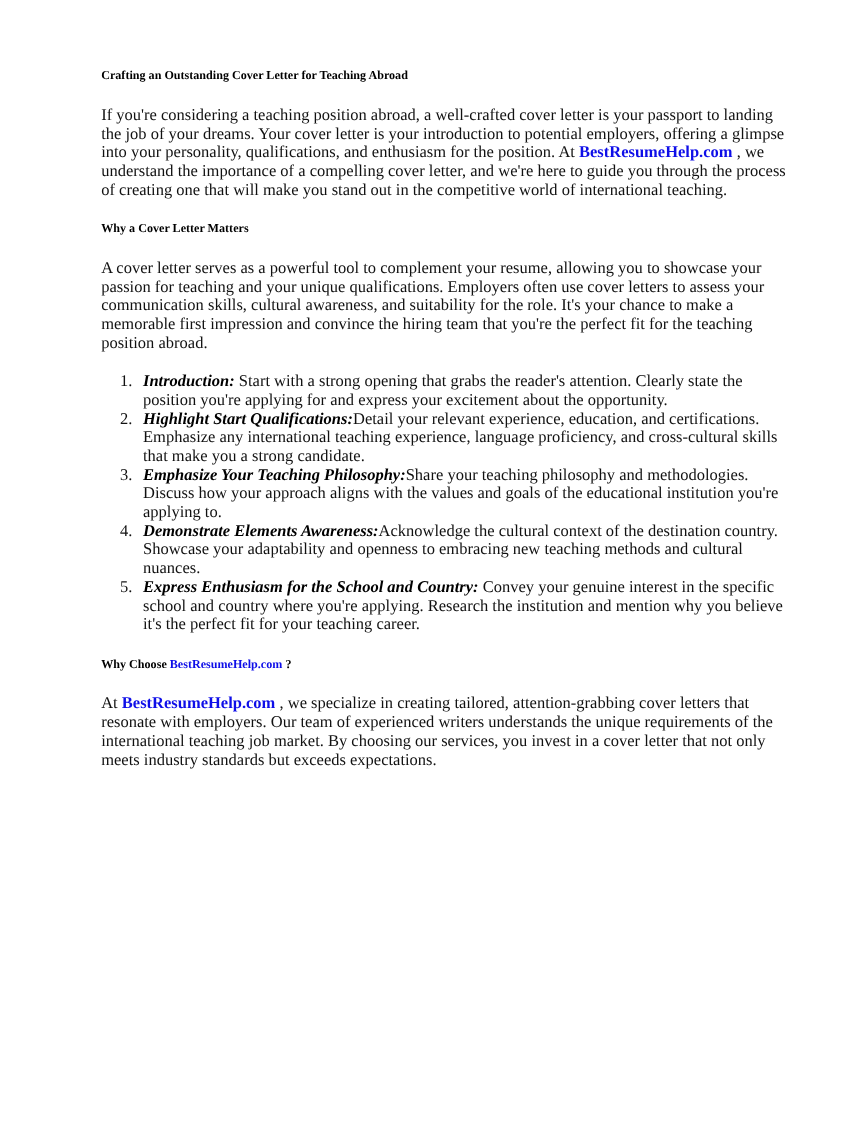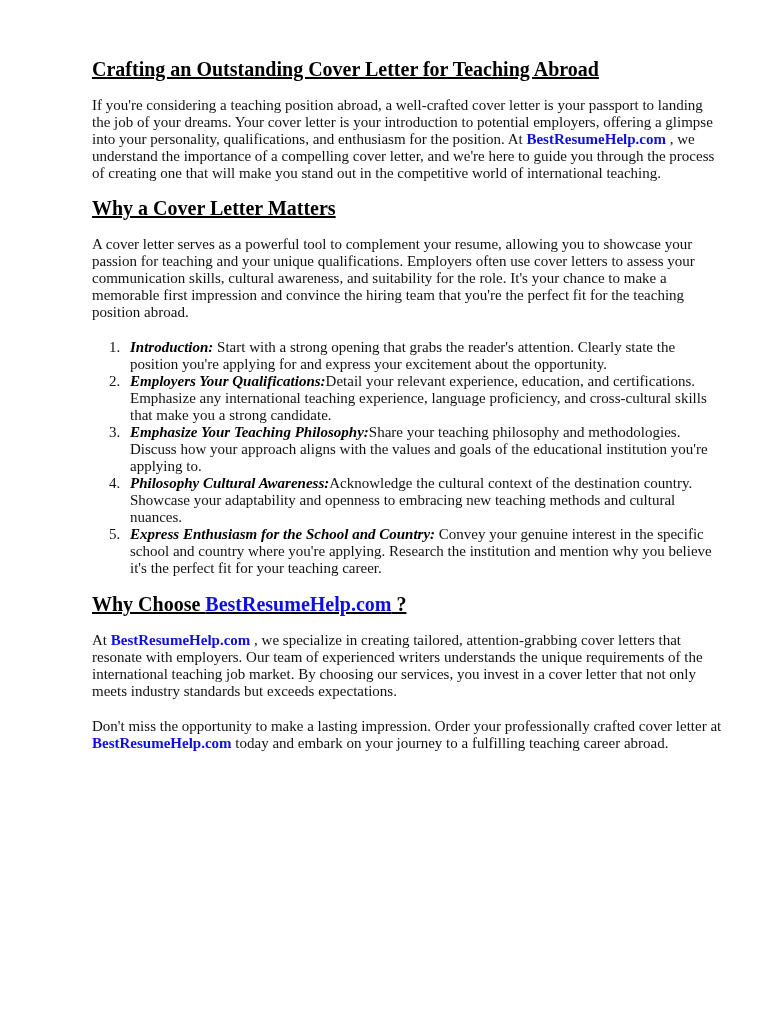--- a/index.html
+++ b/index.html
@@ -20,26 +20,25 @@
     height: 1024px;
     padding: 61px 42px 0 92px;
     background: #ffffff;
   }
   .doc {
     width: 632px;
     font-size: 15px;
     line-height: 17px;
   }
   .doc h1, .doc h2 {
-    font-size: 20px;
+    font-size: 11px;
     line-height: 17px;
     font-weight: 700;
     margin: 0 0 19px 0;
     color: #000000;
-    text-decoration: underline;
   }
   .doc p {
     margin: 0 0 18px 0;
   }
   .doc a.doclink {
     color: var(--link, #0e0ee8);
     font-weight: 700;
     text-decoration: none;
     cursor: pointer;
   }
@@ -74,26 +73,25 @@
 
     <p><span>If you're considering a teaching position abroad, a well-crafted cover letter is your passport to landing the job of your dreams. Your cover letter is your introduction to potential employers, offering a glimpse into your personality, qualifications, and enthusiasm for the position. At </span><a class="doclink">BestResumeHelp.com</a><span> , we understand the importance of a compelling cover letter, and we're here to guide you through the process of creating one that will make you stand out in the competitive world of international teaching.</span></p>
 
     <h2>Why a Cover Letter Matters</h2>
 
     <p>A cover letter serves as a powerful tool to complement your resume, allowing you to showcase your passion for teaching and your unique qualifications. Employers often use cover letters to assess your communication skills, cultural awareness, and suitability for the role. It's your chance to make a memorable first impression and convince the hiring team that you're the perfect fit for the teaching position abroad.</p>
 
 
     <ol class="elements">
       <li><span class="li-num">1.</span><span class="li-bold">Introduction:</span><span> Start with a strong opening that grabs the reader's attention. Clearly state the position you're applying for and express your excitement about the opportunity.</span></li>
-      <li><span class="li-num">2.</span><span class="li-bold">Employers Your Qualifications:</span><span>Detail your relevant experience, education, and certifications. Emphasize any international teaching experience, language proficiency, and cross-cultural skills that make you a strong candidate.</span></li>
+      <li><span class="li-num">2.</span><span class="li-bold">Highlight Start Qualifications:</span><span>Detail your relevant experience, education, and certifications. Emphasize any international teaching experience, language proficiency, and cross-cultural skills that make you a strong candidate.</span></li>
       <li><span class="li-num">3.</span><span class="li-bold">Emphasize Your Teaching Philosophy:</span><span>Share your teaching philosophy and methodologies. Discuss how your approach aligns with the values and goals of the educational institution you're applying to.</span></li>
-      <li><span class="li-num">4.</span><span class="li-bold">Philosophy Cultural Awareness:</span><span>Acknowledge the cultural context of the destination country. Showcase your adaptability and openness to embracing new teaching methods and cultural nuances.</span></li>
+      <li><span class="li-num">4.</span><span class="li-bold">Demonstrate Elements Awareness:</span><span>Acknowledge the cultural context of the destination country. Showcase your adaptability and openness to embracing new teaching methods and cultural nuances.</span></li>
       <li><span class="li-num">5.</span><span class="li-bold">Express Enthusiasm for the School and Country:</span><span> Convey your genuine interest in the specific school and country where you're applying. Research the institution and mention why you believe it's the perfect fit for your teaching career.</span></li>
     </ol>
 
     <h2><span>Why Choose </span><a class="doclink">BestResumeHelp.com</a><span> ?</span></h2>
 
     <p><span>At </span><a class="doclink">BestResumeHelp.com</a><span> , we specialize in creating tailored, attention-grabbing cover letters that resonate with employers. Our team of experienced writers understands the unique requirements of the international teaching job market. By choosing our services, you invest in a cover letter that not only meets industry standards but exceeds expectations.</span></p>
 
-    <p><span>Don't miss the opportunity to make a lasting impression. Order your professionally crafted cover letter at </span><a class="doclink">BestResumeHelp.com</a><span> today and embark on your journey to a fulfilling teaching career abroad.</span></p>
 
   </div>
 </div>
 
 </body></html>

